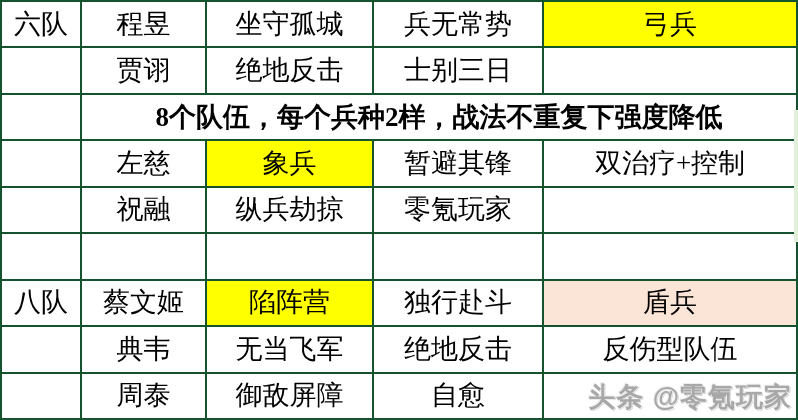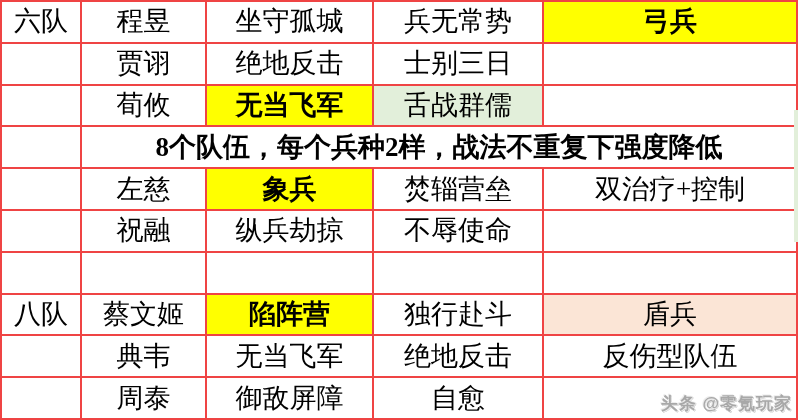--- a/index.html
+++ b/index.html
@@ -19,45 +19,45 @@
     width: 796px;
     height: 420px;
   }
   table.teams {
     border-collapse: collapse;
     table-layout: fixed;
     width: 796px;
     height: 420px;
   }
   table.teams td {
-    border: 2px solid #ef4444;
+    border: 2px solid #14532d;
     text-align: center;
     vertical-align: middle;
     font-size: 27px;
     line-height: 1;
     color: #000000;
     padding: 0;
     overflow: hidden;
     white-space: nowrap;
   }
   table.teams tr { height: 38px; }
-  td.bg-yellow { background: var(--hl-yellow, #FFFF00); font-weight: bold; }
+  td.bg-yellow { background: var(--hl-yellow, #FFFF00); }
   td.bg-green  { background: var(--hl-green, #E2EFDA); }
   td.bg-peach  { background: var(--hl-peach, #FBE5D6); }
   td.fg-red    { color: var(--fg-red, #FE0000); }
   td.fg-blue   { color: var(--fg-blue, #2E75B6); }
   td.bold      { font-weight: bold; }
   td.note-cell { font-size: 29px; letter-spacing: 0px; }
   .watermark {
     position: absolute;
     right: 6px;
     bottom: 5px;
     font-family: "Liberation Sans", "DejaVu Sans", sans-serif;
     font-weight: bold;
-    font-size: 17px;
+    font-size: 27px;
     color: #a8a8a8;
     text-shadow: -1px -1px 0 #ededed, 1px 1px 1px #f7f7f7, 1px 1px 0 #8f8f8f;
     letter-spacing: 1px;
     white-space: nowrap;
   }
   .edge-fill {
     position: absolute;
     right: 0;
     top: 110px;
     width: 4px;
@@ -87,41 +87,34 @@
         </tr>
         <tr>
           <td></td>
           <td>贾诩</td>
           <td>绝地反击</td>
           <td>士别三日</td>
           <td></td>
         </tr>
         <tr>
           <td></td>
-          <td>荀攸</td>
-          <td class="bg-yellow fg-red">无当飞军</td>
-          <td class="bg-green">舌战群儒</td>
-          <td></td>
-        </tr>
-        <tr>
-          <td></td>
           <td colspan="4" class="fg-blue bold note-cell">8个队伍，每个兵种2样，战法不重复下强度降低</td>
         </tr>
         <tr>
           <td></td>
           <td>左慈</td>
           <td class="bg-yellow fg-red">象兵</td>
-          <td>焚辎营垒</td>
+          <td>暂避其锋</td>
           <td>双治疗+控制</td>
         </tr>
         <tr>
           <td></td>
           <td>祝融</td>
           <td>纵兵劫掠</td>
-          <td>不辱使命</td>
+          <td>零氪玩家</td>
           <td></td>
         </tr>
         <tr>
           <td></td>
           <td></td>
           <td></td>
           <td></td>
           <td></td>
         </tr>
         <tr>

